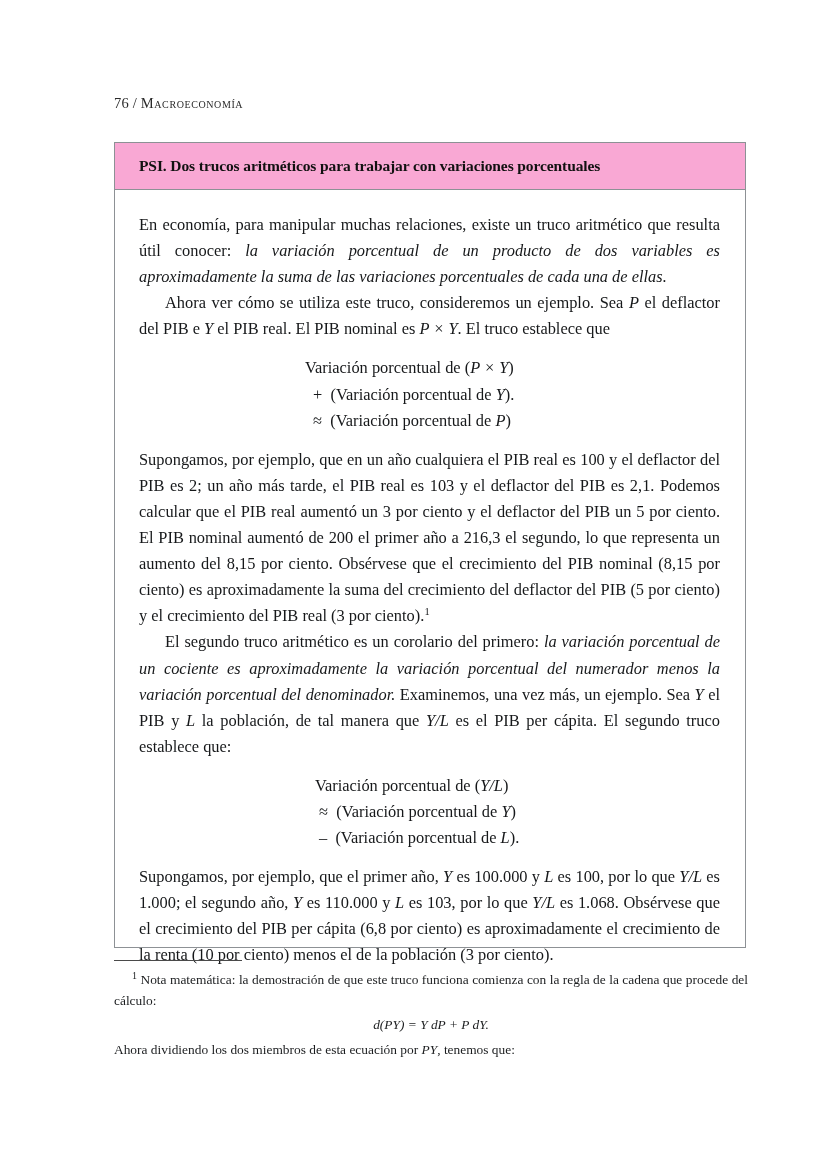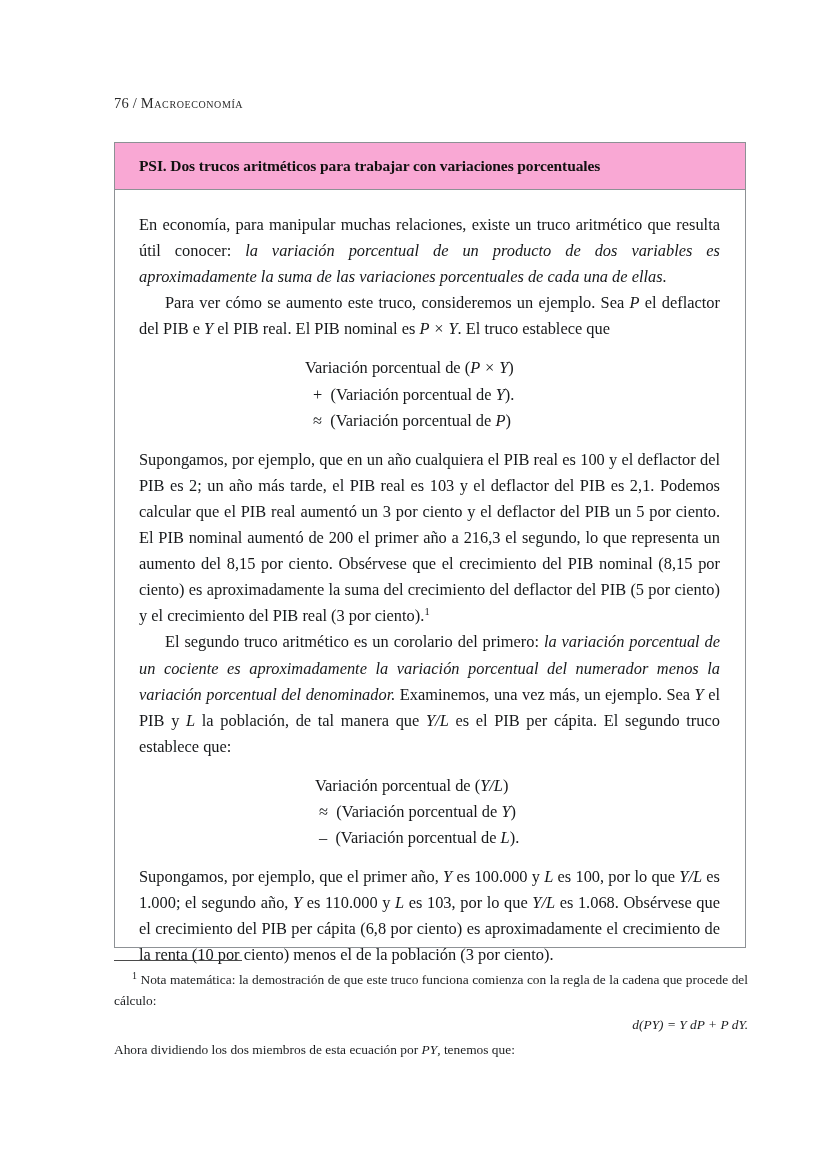--- a/index.html
+++ b/index.html
@@ -124,21 +124,21 @@
     font-size: 13.4px;
     line-height: 20.5px;
     text-align: justify;
     color: #1b1d1f;
   }
   p.fn-text.first { text-indent: 18px; }
   p.fn-eq {
     margin: 4px 0 4px 0;
     font-size: 13.4px;
     line-height: 20.5px;
-    text-align: right;
+    text-align: center;
     color: #1b1d1f;
   }
   .fn-marker {
     font-size: 10px;
     vertical-align: super;
     line-height: 0;
   }
   .nowrap { white-space: nowrap; }
 </style>
 </head>
@@ -155,21 +155,21 @@
   <div class="feature-box">
 
     <div class="feature-head">
       <span class="feature-head-title">PSI. Dos trucos aritméticos para trabajar con variaciones porcentuales</span>
     </div>
 
     <div class="feature-body">
 
       <p class="bodytext"><span>En economía, para manipular muchas relaciones, existe un truco aritmético que resulta útil conocer: </span><i>la variación porcentual de un producto de dos variables es aproximadamente la suma de las variaciones porcentuales de cada una de ellas.</i></p>
 
-      <p class="bodytext indent"><span>Para ver cómo se aumento este truco, consideremos un ejemplo. Sea </span><span class="mathvar">P</span><span> el deflactor del PIB e </span><span class="mathvar">Y</span><span> el PIB real. El PIB nominal es </span><span class="mathvar nowrap">P × Y</span><span>. El truco establece que</span></p>
+      <p class="bodytext indent"><span>Ahora ver cómo se utiliza este truco, consideremos un ejemplo. Sea </span><span class="mathvar">P</span><span> el deflactor del PIB e </span><span class="mathvar">Y</span><span> el PIB real. El PIB nominal es </span><span class="mathvar nowrap">P × Y</span><span>. El truco establece que</span></p>
 
       <div class="eq-block eq-block-1">
         <div class="equation eq-line l1"><span>Variación porcentual de (</span><span class="mathvar">P × Y</span><span>)</span></div>
         <div class="equation eq-line l3"><span>+</span>&nbsp; <span>(Variación porcentual de </span><span class="mathvar">Y</span><span>).</span></div>
         <div class="equation eq-line l2"><span>≈</span>&nbsp; <span>(Variación porcentual de </span><span class="mathvar">P</span><span>)</span></div>
       </div>
 
       <p class="bodytext"><span>Supongamos, por ejemplo, que en un año cualquiera el PIB real es 100 y el deflactor del PIB es 2; un año más tarde, el PIB real es 103 y el deflactor del PIB es 2,1. Podemos calcular que el PIB real aumentó un 3 por ciento y el deflactor del PIB un 5 por ciento. El PIB nominal aumentó de 200 el primer año a 216,3 el segundo, lo que representa un aumento del 8,15 por ciento. Obsérvese que el crecimiento del PIB nominal (8,15 por ciento) es aproximadamente la suma del crecimiento del deflactor del PIB (5 por ciento) y el crecimiento del PIB real (3 por ciento).</span><sup class="fn-ref">1</sup></p>
 
       <p class="bodytext indent"><span>El segundo truco aritmético es un corolario del primero: </span><i>la variación porcentual de un cociente es aproximadamente la variación porcentual del numerador menos la variación porcentual del denominador.</i><span> Examinemos, una vez más, un ejemplo. Sea </span><span class="mathvar">Y</span><span> el PIB y </span><span class="mathvar">L</span><span> la población, de tal manera que </span><span class="mathvar nowrap">Y/L</span><span> es el PIB per cápita. El segundo truco establece que:</span></p>

